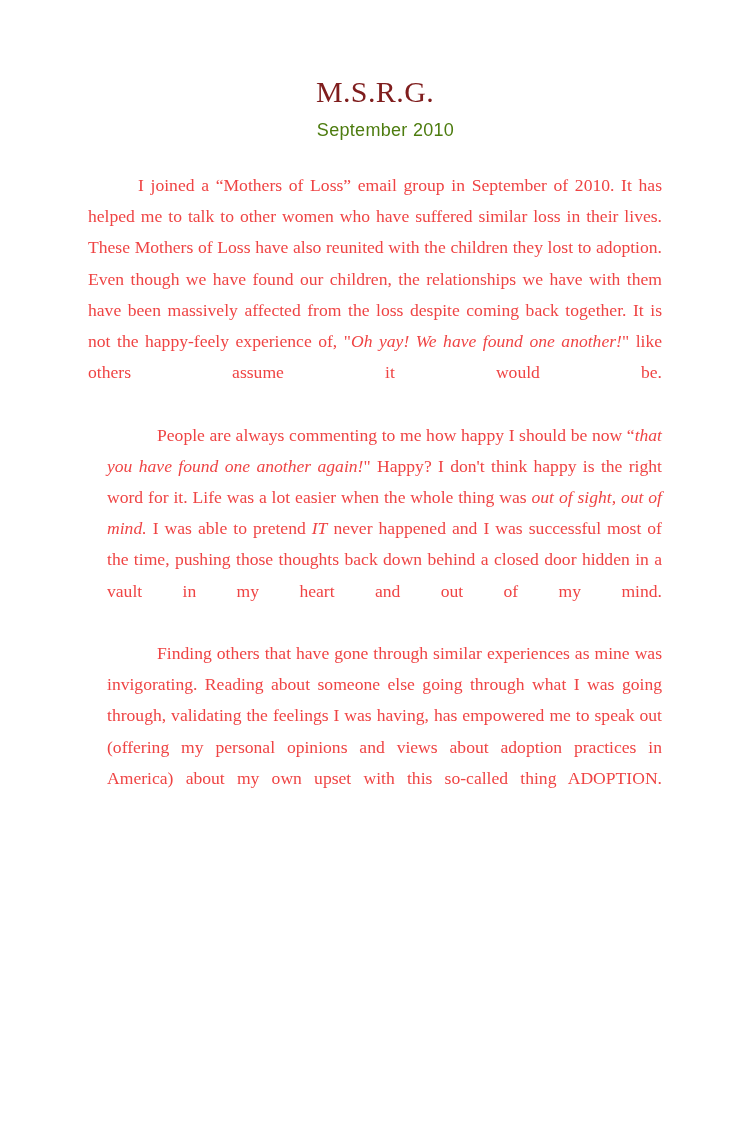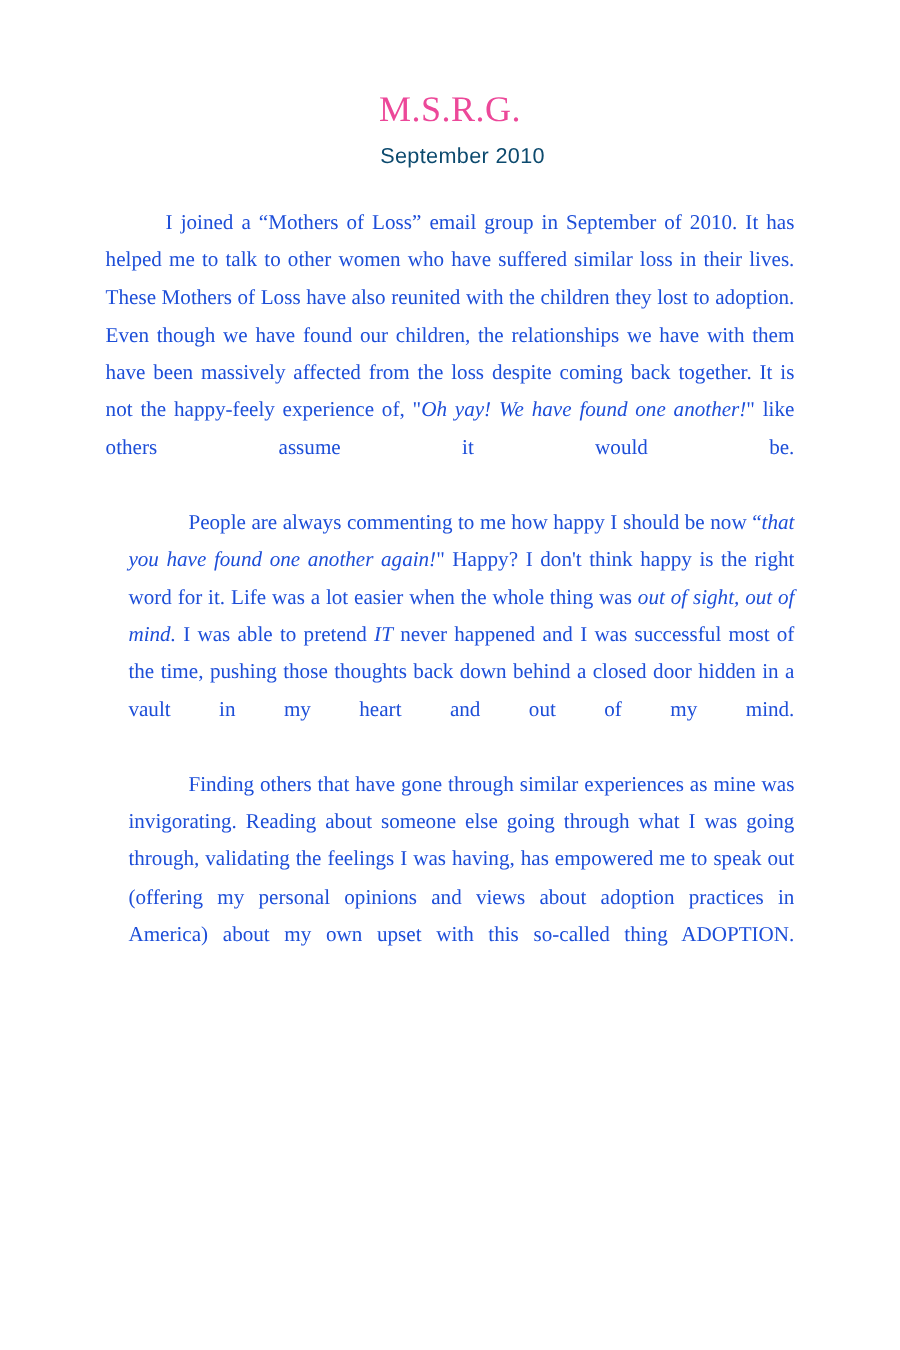--- a/index.html
+++ b/index.html
@@ -29,47 +29,47 @@
   .doc-header {
     padding-top: 74px;
     text-align: center;
   }
 
   .doc-title {
     font-family: "Liberation Serif", "DejaVu Serif", serif;
     font-size: 30px;
     line-height: 36px;
     font-weight: 400;
-    color: #ec4899;
+    color: #7f1d1d;
     letter-spacing: 0.4px;
     margin: 0;
   }
 
   .doc-subtitle {
     font-family: "Liberation Sans", "DejaVu Sans", sans-serif;
     font-size: 18px;
     line-height: 24px;
     font-weight: 400;
-    color: #0c4a6e;
+    color: #4d7c0f;
     letter-spacing: 0.3px;
     margin: 8px 0 0 0;
     padding-left: 21px;
   }
 
   .doc-body {
     margin: 0 auto;
     padding-top: 28px;
     width: 574px;
   }
 
   .para {
     margin: 0;
     font-size: 17.6px;
     line-height: 31.2px;
-    color: #1d4ed8;
+    color: #ef4444;
     text-align: justify;
     text-justify: inter-word;
     text-indent: 50px;
     hyphens: none;
     -webkit-hyphens: none;
   }
 
   .para + .para {
     margin-top: 0;
     margin-left: 19px;

